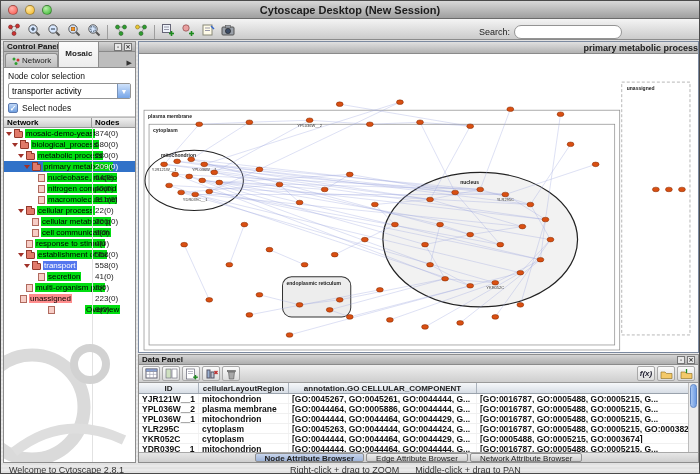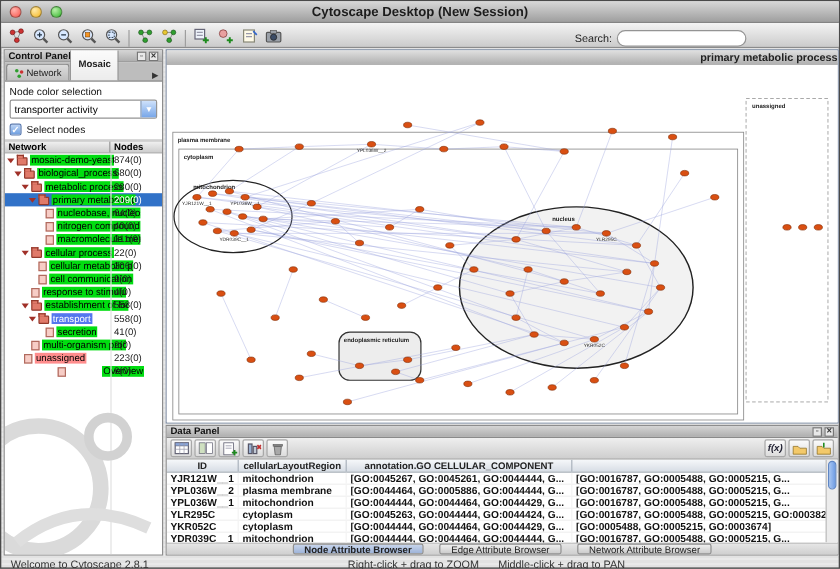--- a/index.html
+++ b/index.html
@@ -87,21 +87,21 @@
   .th{font-size:8px;font-weight:bold;color:#222;text-align:center;border-right:1px solid #aab2bc;
     overflow:hidden;white-space:nowrap;line-height:11px}
   .tbody{background:#fff}
   .tr{display:flex;height:10px;border-bottom:1px solid #f0f0f0}
   .td{font-size:8.5px;font-weight:bold;color:#111;padding-left:3px;overflow:hidden;white-space:nowrap;
     border-right:1px solid #f3f3f3;line-height:10px}
   .c0{width:60px}.c1{width:90px}.c2{width:188px}.c3{width:188px;flex:1}
   .vscroll{position:absolute;right:0;top:0;bottom:0;width:10px;background:#ececec;border-left:1px solid #bcbcbc}
   .vthumb{position:absolute;top:1px;left:1px;width:7px;height:24px;border-radius:4px;
     background:linear-gradient(90deg,#a9c7f2,#6f9ce4);border:1px solid #5f86c4}
-  .dp-tabs{height:10px;display:flex;justify-content:center;gap:13px;background:linear-gradient(#e6e6e6,#cfcfcf);border-top:1px solid #a8a8a8}
+  .dp-tabs{height:10px;display:flex;justify-content:center;gap:2px;background:linear-gradient(#e6e6e6,#cfcfcf);border-top:1px solid #a8a8a8}
   .dp-tab{font-size:8px;line-height:9px;padding:0 9px;border:1px solid #909090;border-radius:2px;color:#222;
     background:linear-gradient(#efefef,#cccccc)}
   .dp-tab.active{background:linear-gradient(#c8d5ec,#9db3d8);font-weight:bold}
   
   .statusbar{position:absolute;left:0;top:463px;width:100%;height:11px;display:flex;align-items:center;font-size:9px;color:#333}
   .sb-welcome{margin-left:8px}
   .sb-zoom{margin-left:166px}
   .sb-pan{margin-left:16px}
 </style>
 </head>

